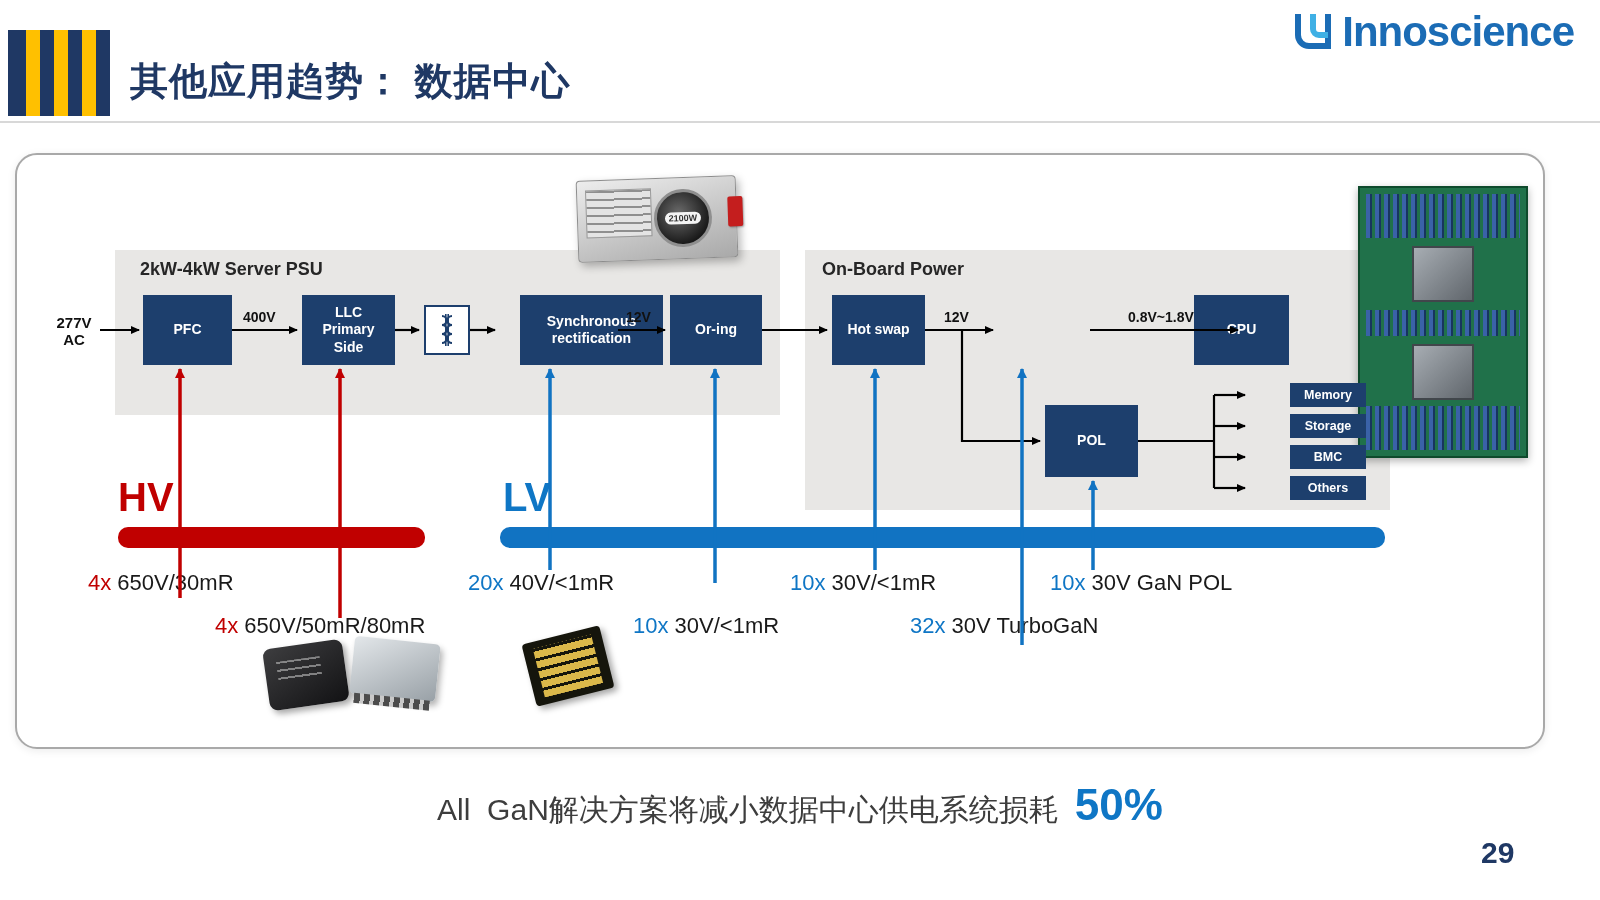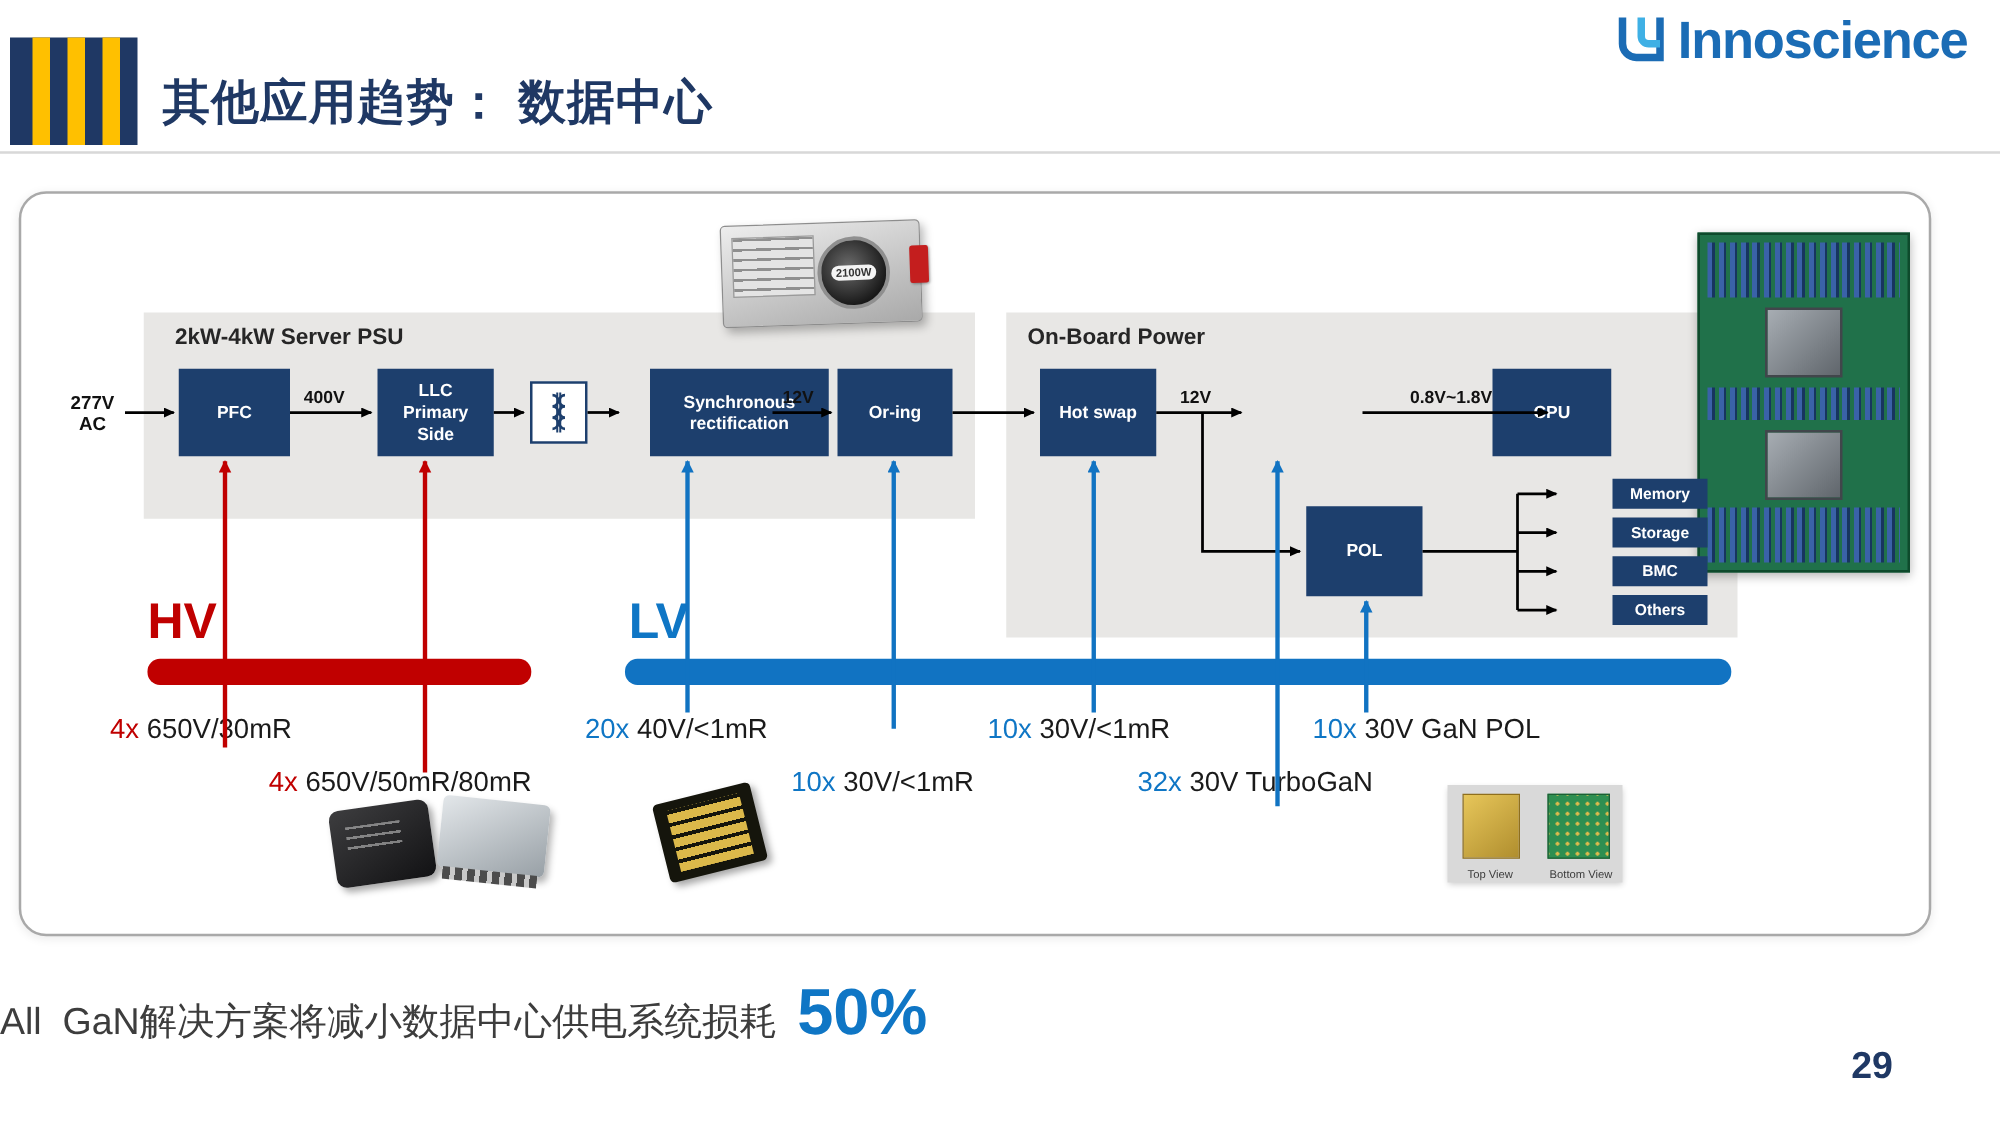--- a/index.html
+++ b/index.html
@@ -94,23 +94,23 @@
   .views{position:absolute;left:1158px;top:628px;width:140px;height:78px;background:#d9d9d9;box-shadow:0 2px 5px rgba(0,0,0,.2)}
   .view-gold{position:absolute;left:12px;top:7px;width:46px;height:52px;border:1px solid #8f6f1d;
         background:linear-gradient(140deg,#e7c65a,#b08e2e)}
   .view-green{position:absolute;right:10px;top:7px;width:50px;height:52px;border:1px solid #1c5f34;
         background-color:#2e8f51;background-image:radial-gradient(#ddb94d 1.5px,transparent 1.6px);
         background-size:8px 8px;background-position:3px 3px}
   .view-label{position:absolute;bottom:2px;font-size:9px;color:#3c3c3c}
   .vl-top{left:16px} .vl-bottom{right:8px}
 
   
-  .statement-row{position:absolute;left:0;top:780px;width:1600px;display:flex;align-items:baseline;gap:16px}
+  .statement-row{position:absolute;left:0;top:780px;width:1600px;display:flex;justify-content:center;align-items:baseline;gap:16px}
   .statement{font-size:30px;color:#3d3d3d;white-space:pre-wrap}
-  .highlight{font-size:52px;font-weight:bold;color:#0f76c5}
+  .highlight{font-size:44px;font-weight:bold;color:#0f76c5}
   .page-num{position:absolute;left:1481px;top:836px;font-size:30px;font-weight:bold;color:#1f3864}
 
   .arrows{position:absolute;left:0;top:0;width:1600px;height:900px;pointer-events:none}
 </style>
 </head>
 <body>
 
 <div class="slide">
 
   <div class="deco">
@@ -200,26 +200,20 @@
     <div class="pkg1">
         <div class="pkg1-mark"></div>
       </div>
     <div class="pkg2">
         <div class="pkg2-pins"></div>
       </div>
   </div>
   <div class="gold-chip">
       <div class="gold-pads"></div>
     </div>
-  <div class="views">
-    <div class="view-gold"></div>
-    <div class="view-green"></div>
-    <span class="view-label vl-top">Top View</span>
-    <span class="view-label vl-bottom">Bottom View</span>
-  </div>
 
   <div class="statement-row">
     <span class="statement">All  GaN解决方案将减小数据中心供电系统损耗</span>
     <span class="highlight">50%</span>
   </div>
   <div class="page-num">29</div>
 
   <svg class="arrows" viewBox="0 0 1600 900">
     <defs>
       <marker id="aK" markerUnits="userSpaceOnUse" markerWidth="12" markerHeight="12" refX="8" refY="4" orient="auto">

